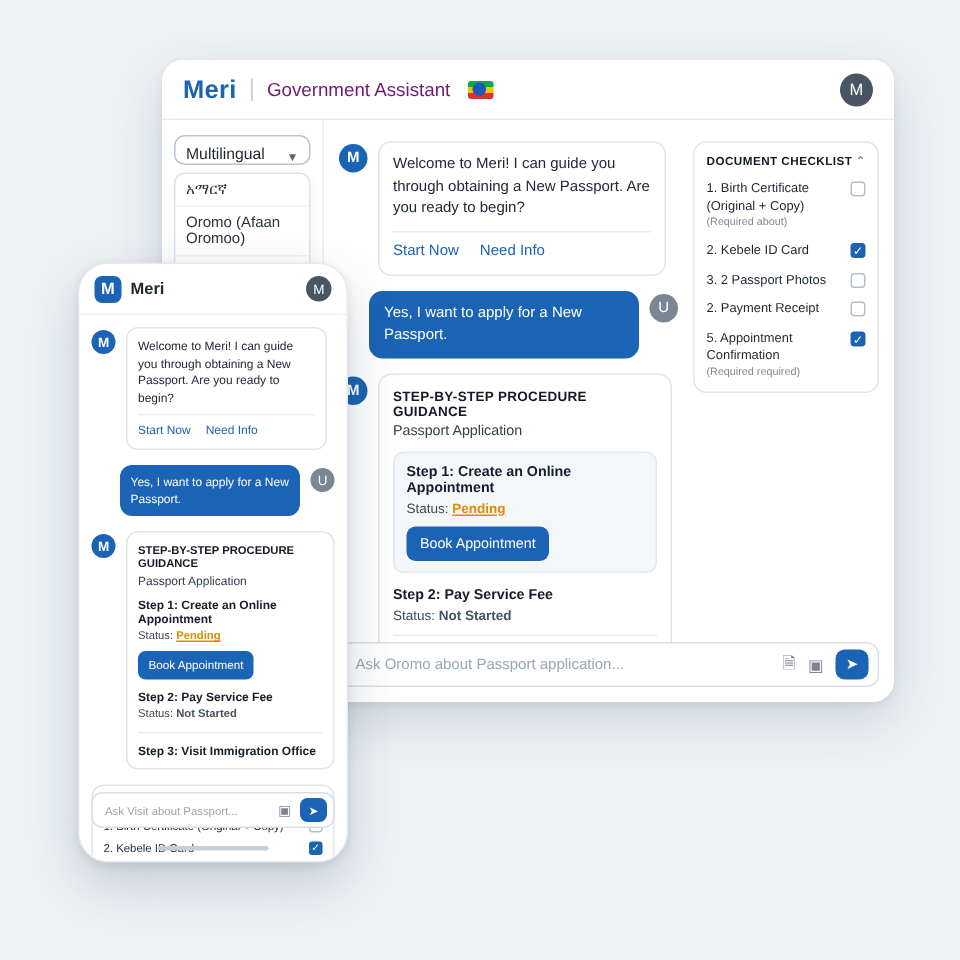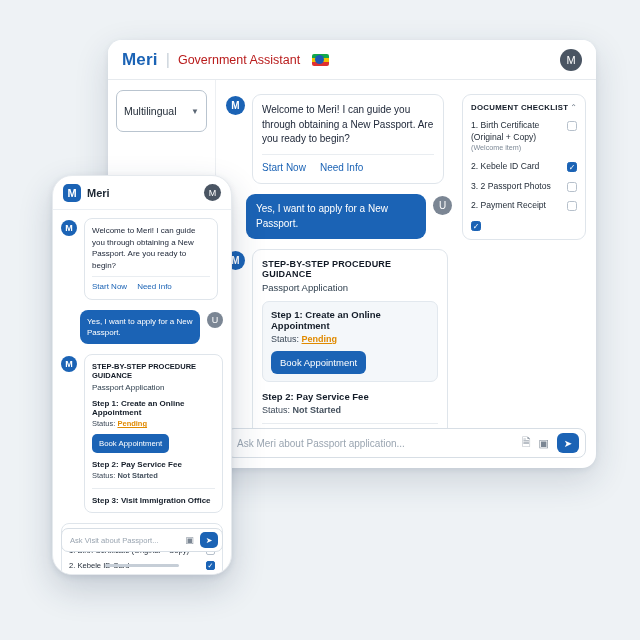--- a/index.html
+++ b/index.html
@@ -27,21 +27,21 @@
     display: flex; align-items: center;
     padding: 0 14px;
     border-bottom: 1px solid #e6eaee;
     background: #fff;
   }
   .brand { display: flex; align-items: center; gap: 8px; }
   .brand-name {
     color: #1b63b5; font-size: 17px; font-weight: bold; letter-spacing: .2px;
   }
   .brand-div { color: #c9d2da; font-size: 16px; }
-  .brand-sub { color: #b91c1c; font-size: 12.5px; }
+  .brand-sub { color: #701a75; font-size: 12.5px; }
   .flag {
     display: inline-block; width: 17px; height: 12px;
     border-radius: 2px; overflow: hidden; margin-left: 4px;
     background: linear-gradient(#12a84a 0 33.3%, #f2c200 33.3% 66.6%, #e03030 66.6% 100%);
     position: relative; vertical-align: middle;
   }
   .flag::after {
     content: ""; position: absolute; left: 3px; top: 1.5px;
     width: 9px; height: 9px; border-radius: 50%; background: #1c5ab5;
   }
@@ -52,24 +52,24 @@
     font-size: 11px; display: flex; align-items: center; justify-content: center;
   }
   .desktop-body { display: flex; height: calc(100% - 40px); }
 
   
   .side {
     width: 108px; padding: 10px 8px;
     border-right: 1px solid #eceff2;
   }
   .lang-select {
-    width: 100%; height: 42px;
+    width: 100%; height: 20px;
     border: 1px solid #b9c4cf; border-radius: 7px;
     background: #fff; font-size: 10.5px; color: #1d2733;
-    display: flex; align-items: center; padding: 0 7px;
+    display: flex; align-items: flex-end; padding: 0 7px;
     position: relative;
   }
   .lang-select .chev { margin-left: auto; font-size: 8px; color: #5a6674; }
   .lang-list {
     margin-top: 5px;
     border: 1px solid #dde3e9; border-radius: 7px;
     background: #fff; overflow: hidden;
     box-shadow: 0 4px 10px rgba(0,0,0,.05);
   }
   .lang-item {
@@ -264,20 +264,26 @@
       <div class="avatar">M</div>
     </div>
 
     <div class="desktop-body">
 
       <div class="side">
         <div class="lang-select">
           <span>Multilingual</span>
           <span class="chev">▼</span>
         </div>
+        <div class="lang-list">
+          <div class="lang-item">አማርኛ</div>
+          <div class="lang-item">Oromo (Afaan Oromoo)</div>
+          <div class="lang-item">ትግርኛ</div>
+          <div class="lang-item sel">English</div>
+        </div>
       </div>
 
       <div class="chat">
 
         <div class="row">
           <div class="bot-av">M</div>
           <div class="bubble-bot">
             <div>Welcome to Meri! I can guide you through obtaining a New Passport. Are you ready to begin?</div>
             <div class="bubble-actions">
               <span class="link-btn">Start Now</span>
@@ -324,21 +330,21 @@
 
       <div class="checklist">
         <div class="cl-head">
           <span class="cl-title">DOCUMENT CHECKLIST</span>
           <span class="cl-chev">⌃</span>
         </div>
 
         <div class="cl-item">
           <span class="cl-text">
             <span>1. Birth Certificate (Original + Copy)</span>
-            <span class="cl-note">(Welcome item)</span>
+            <span class="cl-note">(Required about)</span>
           </span>
           <span class="box"></span>
         </div>
 
         <div class="cl-item">
           <span class="cl-text">
             <span>2. Kebele ID Card</span>
           </span>
           <span class="box checked">✓</span>
         </div>
@@ -351,28 +357,32 @@
         </div>
 
         <div class="cl-item">
           <span class="cl-text">
             <span>2. Payment Receipt</span>
           </span>
           <span class="box"></span>
         </div>
 
         <div class="cl-item">
+          <span class="cl-text">
+            <span>5. Appointment Confirmation</span>
+            <span class="cl-note">(Required required)</span>
+          </span>
           <span class="box checked">✓</span>
         </div>
       </div>
 
     </div>
 
     <div class="input-bar">
-      <span class="ph">Ask Meri about Passport application...</span>
+      <span class="ph">Ask Oromo about Passport application...</span>
       <span class="mini-icon">🗎</span>
       <span class="mini-icon">▣</span>
       <span class="send">➤</span>
     </div>
   </div>
 
   <div class="phone">
     <div class="ph-header">
       <div class="ph-logo">M</div>
       <div class="ph-name">Meri</div>

